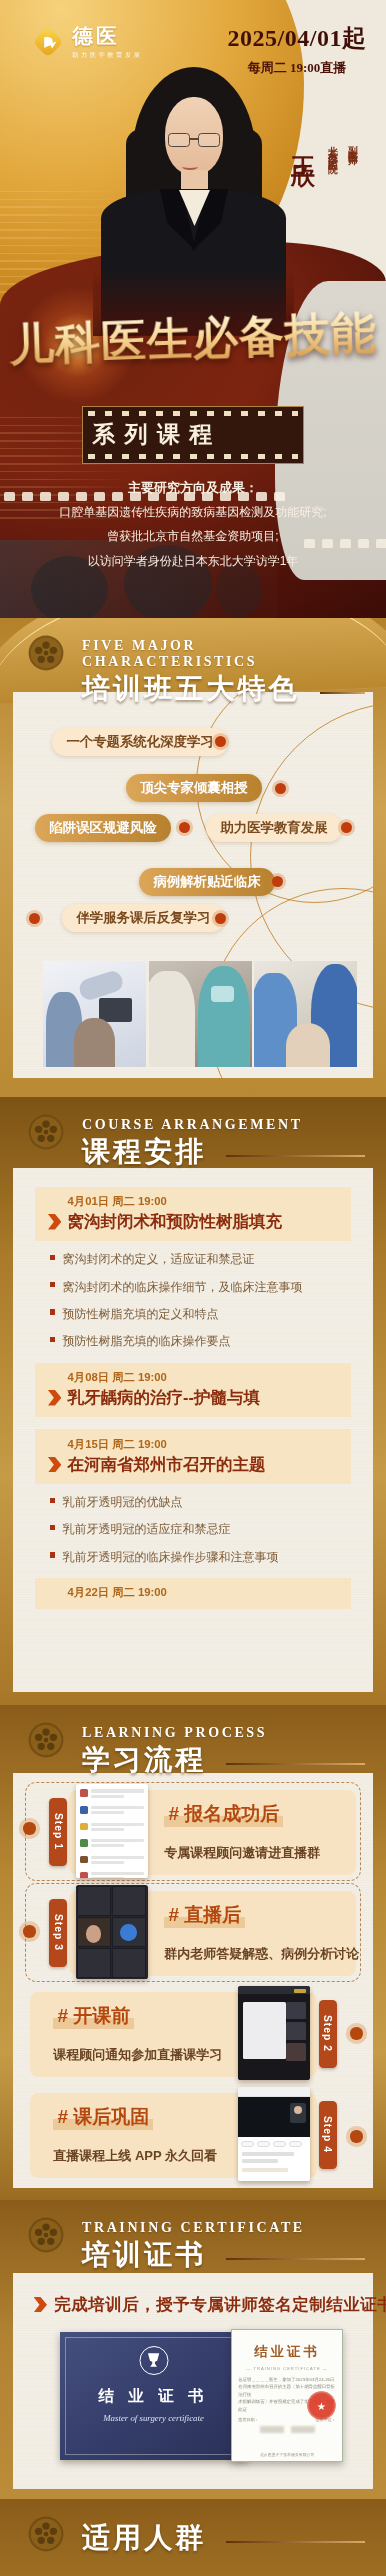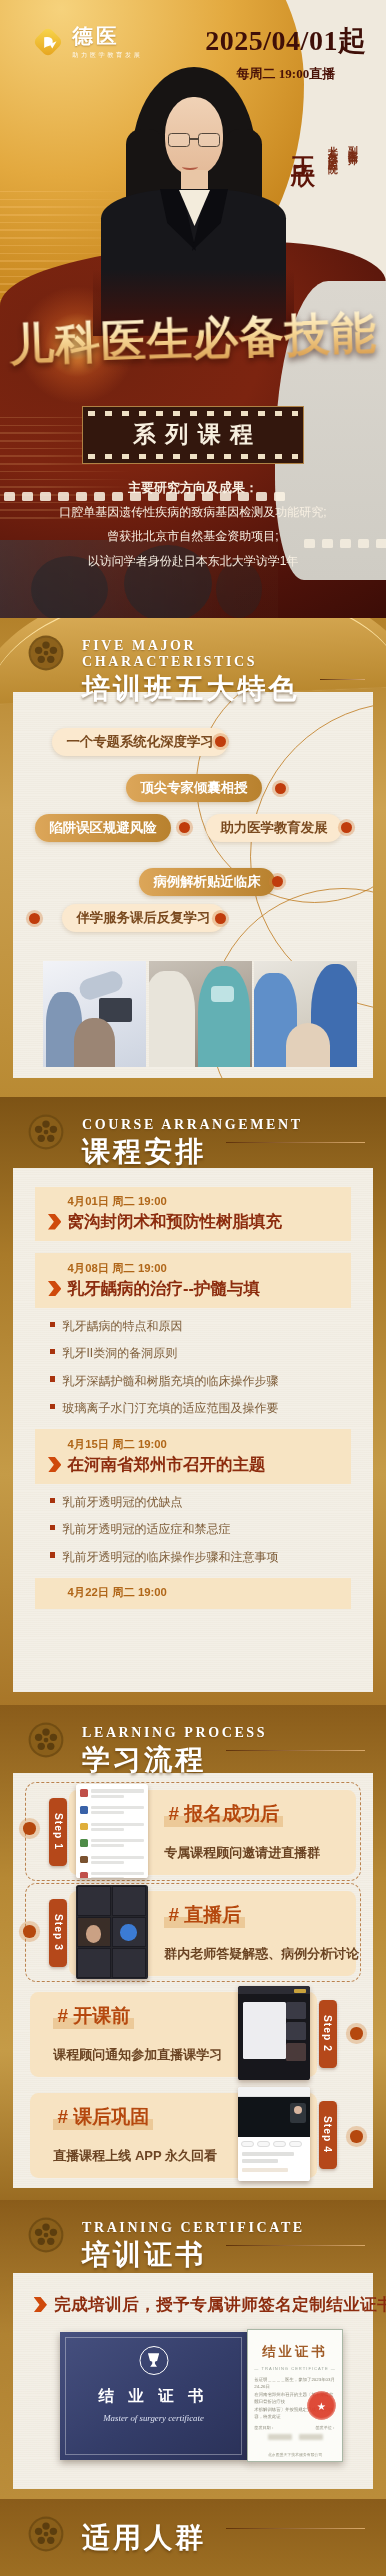--- a/index.html
+++ b/index.html
@@ -30,21 +30,21 @@
   .spr-b{left:304px;top:539px;width:82px;overflow:hidden;opacity:.8;}
 
   .logo{position:absolute;left:31px;top:25px;display:flex;align-items:flex-start;gap:7.2px;z-index:5;}
   .logo-icon{width:34px;height:34px;}
   .logo-texts .logo-cn{font-size:20.6px;font-weight:900;color:#fff;letter-spacing:3.1px;line-height:1.1;
     font-family:"Liberation Sans",sans-serif;text-shadow:0 0.5px 1.5px rgba(120,70,0,.4);}
   .logo-texts .logo-tag{margin-top:3.1px;font-size:6.2px;color:rgba(255,255,255,.92);letter-spacing:2.6px;}
 
   .hero-date{position:absolute;right:19.6px;top:21.6px;text-align:center;z-index:5;color:#3f0f08;
     font-family:"Liberation Serif",serif;}
-  .hero-date .d1{font-size:28px;font-weight:900;letter-spacing:0.5px;}
+  .hero-date .d1{font-size:24px;font-weight:900;letter-spacing:0.5px;}
   .hero-date .d2{font-size:13px;font-weight:700;margin-top:5.2px;color:#4a1208;}
 
   .portrait{position:absolute;left:93px;top:67px;width:201px;height:268px;z-index:3;}
   .hair{position:absolute;left:39px;top:0;width:124px;height:180px;background:#171413;border-radius:50% 50% 44% 44%;}
   .hair:before,.hair:after{content:"";position:absolute;top:62px;width:38px;height:170px;background:#171413;border-radius:15.5px;}
   .hair:before{left:-6.2px;} .hair:after{right:-6.2px;}
   .face{position:absolute;left:72px;top:30px;width:58px;height:78px;border-radius:48% 48% 46% 46%;
     background:linear-gradient(180deg,#f0d2b6,#e4ba98);}
   .glasses{position:absolute;left:75px;top:66px;width:52px;height:15.5px;}
   .glasses i{position:absolute;top:0;width:21.6px;height:14.4px;border:1.5px solid #55483c;border-radius:3.6px;background:rgba(255,255,255,.12);}
@@ -69,39 +69,39 @@
   .hero-title{position:absolute;left:0;top:309px;width:386px;text-align:center;z-index:4;transform:rotate(-2deg);
     font-family:"Liberation Serif",serif;font-weight:900;font-size:45px;letter-spacing:1px;
     background:linear-gradient(180deg,#fff6d9 8%,#f6d695 45%,#dba153 85%);
     -webkit-background-clip:text;background-clip:text;color:transparent;
     filter:drop-shadow(0 3.6px 3.1px rgba(40,6,2,.6));}
   .hero-series{position:absolute;left:82px;top:406px;width:222px;background:#33170d;border:0.5px solid #b08244;
     padding:12.4px 0;z-index:4;}
   .hero-series:before,.hero-series:after{content:"";position:absolute;left:5.2px;right:5.2px;height:5.7px;
     background:repeating-linear-gradient(90deg,#efe0c4 0 7.2px,transparent 7.2px 17px);}
   .hero-series:before{top:3.6px;} .hero-series:after{bottom:3.6px;}
-  .series-txt{display:block;text-align:center;color:#f7efdf;font-family:"Liberation Serif",serif;
+  .series-txt{display:block;text-align:left;color:#f7efdf;font-family:"Liberation Serif",serif;
     font-weight:700;font-size:23px;letter-spacing:9.3px;text-indent:9.3px;}
   .research{position:absolute;left:0;top:479px;width:386px;text-align:center;z-index:4;color:#f7efe2;}
   .research .rh{font-size:13px;font-weight:700;margin-bottom:7.2px;}
   .research p{margin:0 0 7.2px;font-size:12px;}
   .surgery{position:absolute;left:0;top:540px;width:278px;height:78px;z-index:2;opacity:.85;
     background:linear-gradient(90deg,rgba(52,74,84,.55),rgba(92,52,30,.15) 85%);}
   .surgery i{position:absolute;border-radius:50%;background:rgba(26,42,50,.55);}
   .surgery i.f1{left:31px;top:15.5px;width:77px;height:67px;}
   .surgery i.f2{left:124px;top:5.2px;width:88px;height:77px;}
   .surgery i.f3{left:216px;top:20.6px;width:46px;height:57px;background:rgba(26,42,50,.35);}
 
   
   .sec-head{position:relative;z-index:3;padding:19.6px 20.6px 0 36px;height:67px;}
   .reel{position:absolute;left:27px;top:15.5px;width:38px;height:38px;opacity:.95;}
   .sh-texts{margin-left:46px;}
   .sh-en{font-family:"Liberation Serif",serif;color:#fff;font-size:14px;letter-spacing:2.6px;font-weight:700;
     text-shadow:0 1px 1.5px rgba(70,40,0,.35);}
-  .sh-row{display:flex;align-items:flex-start;gap:20px;}
+  .sh-row{display:flex;align-items:center;gap:20px;}
   .sh-cn{font-family:"Liberation Serif",serif;color:#fff;font-weight:900;font-size:28px;letter-spacing:3.1px;
     text-shadow:0 1.5px 2.6px rgba(70,40,0,.45);white-space:nowrap;}
   .sh-line{flex:1;height:1.5px;margin-top:9.3px;background:linear-gradient(90deg,#5f3209,#d9a96a);}
   .card{position:absolute;left:13px;right:13px;background:#f3efe6;z-index:2;
     background-image:repeating-linear-gradient(0deg,rgba(120,90,40,.025) 0 1px,transparent 1px 2.1px);}
 
   
   .s-features{height:479px;background:linear-gradient(180deg,#b3812a 0%,#cda251 40%,#b98a33 100%);}
   .s-features:before{content:"";position:absolute;left:-26px;right:-26px;top:-41px;height:118px;z-index:0;
     background:linear-gradient(180deg,#e3b763,#b9882f);border-radius:50% 50% 0 0/100% 100% 0 0;transform:rotate(-2.5deg);}
@@ -214,21 +214,21 @@
     background:linear-gradient(145deg,#46507f 0%,#343d69 55%,#2a3158 100%);
     box-shadow:0 3.1px 7.2px rgba(40,20,0,.35);padding:18px;}
   .cover .inner{position:absolute;inset:5.2px;border:0.5px solid rgba(255,255,255,.35);}
   .cover .trophy{position:absolute;left:50%;top:13.4px;transform:translateX(-50%);width:29px;height:29px;
     border:1.5px solid #fff;border-radius:50%;display:flex;align-items:center;justify-content:center;}
   .cover .cup{width:11.3px;height:13.4px;background:#fff;clip-path:polygon(0 0,100% 0,82% 55%,62% 62%,62% 78%,80% 100%,20% 100%,38% 78%,38% 62%,18% 55%);}
   .cover .ct{position:absolute;left:0;right:0;top:54px;text-align:center;color:#fff;
     font-family:"Liberation Serif",serif;font-weight:700;font-size:15.5px;letter-spacing:5.2px;}
   .cover .cs{position:absolute;left:0;right:0;top:81px;text-align:center;color:#dde2f2;
     font-family:"Liberation Serif",serif;font-style:italic;font-size:8.8px;}
-  .paper{position:absolute;right:9.3px;top:0;width:96px;height:133px;background:#fcfcf8;
+  .paper{position:absolute;right:9.3px;top:0;width:112px;height:133px;background:#fcfcf8;
     border:1.5px double #a9b7a6;box-shadow:0 3.1px 7.2px rgba(40,20,0,.3);padding:13.4px 6.2px 4.1px;}
   .paper .pt{text-align:center;color:#a05c28;font-family:"Liberation Serif",serif;font-weight:900;
     font-size:13.4px;letter-spacing:3.1px;}
   .paper .pc{text-align:center;color:#9aa59a;font-size:4.1px;letter-spacing:1px;margin:4.1px 0 5.2px;}
   .paper .pl{font-size:4.4px;color:#8a8878;line-height:1.7;}
   .paper .issue{display:flex;justify-content:space-between;margin-top:4.1px;font-size:4.1px;color:#8a8878;}
   .paper .sigblk{display:flex;gap:7.2px;justify-content:center;margin-top:4.1px;}
   .paper .sigblk i{width:24px;height:6.2px;background:#d8d5c8;border-radius:1px;filter:blur(0.8px);}
   .paper .seal{position:absolute;right:6.2px;top:61px;width:29px;height:29px;border-radius:50%;
     background:radial-gradient(circle,rgba(220,60,40,.92) 0 58%,rgba(220,60,40,.55) 70%,transparent 72%);
@@ -428,36 +428,36 @@
     <div class="card course-card">
 
       <div class="session">
         <div class="sess-head">
           <div class="sess-date">4月01日 周二 19:00</div>
           <div class="sess-title-row">
               <i class="arrow"></i>
             <span class="sess-title">窝沟封闭术和预防性树脂填充</span>
             </div>
         </div>
+        <ul class="sess-bullets">
+          <li>窝沟封闭术的定义，适应证和禁忌证</li>
+          <li>窝沟封闭术的临床操作细节，及临床注意事项</li>
+          <li>预防性树脂充填的定义和特点</li>
+          <li>预防性树脂充填的临床操作要点</li>
+        </ul>
       </div>
 
       <div class="session">
         <div class="sess-head">
           <div class="sess-date">4月08日 周二 19:00</div>
           <div class="sess-title-row">
               <i class="arrow"></i>
             <span class="sess-title">乳牙龋病的治疗--护髓与填</span>
             </div>
         </div>
-        <ul class="sess-bullets">
-          <li>乳牙龋病的特点和原因</li>
-          <li>乳牙II类洞的备洞原则</li>
-          <li>乳牙深龋护髓和树脂充填的临床操作步骤</li>
-          <li>玻璃离子水门汀充填的适应范围及操作要</li>
-        </ul>
       </div>
 
       <div class="session">
         <div class="sess-head">
           <div class="sess-date">4月15日 周二 19:00</div>
           <div class="sess-title-row">
               <i class="arrow"></i>
             <span class="sess-title">在河南省郑州市召开的主题</span>
             </div>
         </div>

